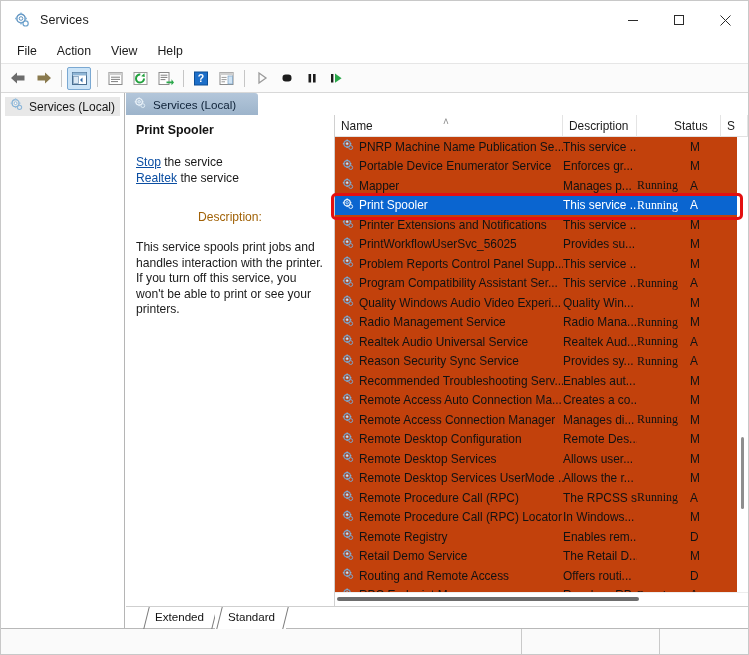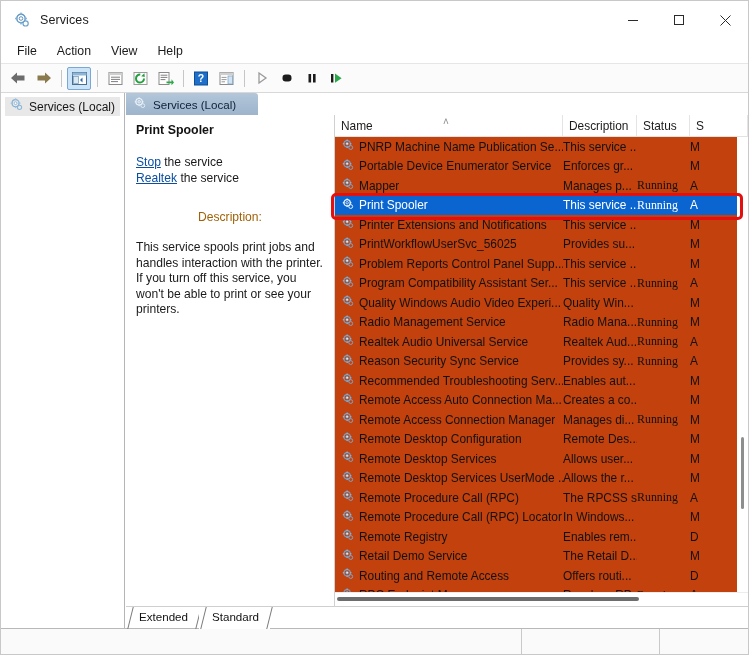--- a/index.html
+++ b/index.html
@@ -192,21 +192,21 @@
   .colh {
     font-size: 11.9px; color: #1b1b1b;
     padding-left: 6px;
     height: 22px; line-height: 22px;
     border-right: 1px solid #e4e4e4;
     overflow: hidden; white-space: nowrap;
     position: relative;
   }
   .colh.c-name   { width: 228px; flex: 0 0 228px; }
   .colh.c-desc   { width: 74px;  flex: 0 0 74px; }
-  .colh.c-status { width: 53px;  flex: 0 0 53px; }
+  .colh.c-status { width: 53px;  flex: 0 0 53px; margin-left: 31px; }
   .colh.c-start  { flex: 1 1 auto; }
   .sortcaret {
     position: absolute; left: 108px; top: 1px;
     font-size: 10px; color: #8a8a8a; line-height: 12px;
   }
 
   .rows {
     flex: 1 1 auto;
     overflow: hidden;
     position: relative;
@@ -265,21 +265,21 @@
     background: #6d6d6d;
     border-radius: 2px;
   }
 
   
   .tabstrip {
     flex: 0 0 22px; height: 22px;
     display: flex; align-items: stretch;
     background: #ffffff;
     border-top: 1px solid #cfcfcf;
-    padding-left: 0px;
+    padding-left: 16px;
   }
   .tab {
     position: relative;
     font-size: 11.6px; color: #121212;
     padding: 3px 11px 0 13px;
     height: 22px;
     white-space: nowrap;
   }
   .tab::before {
     content: ""; position: absolute; left: 4px; top: 0; bottom: 0;

